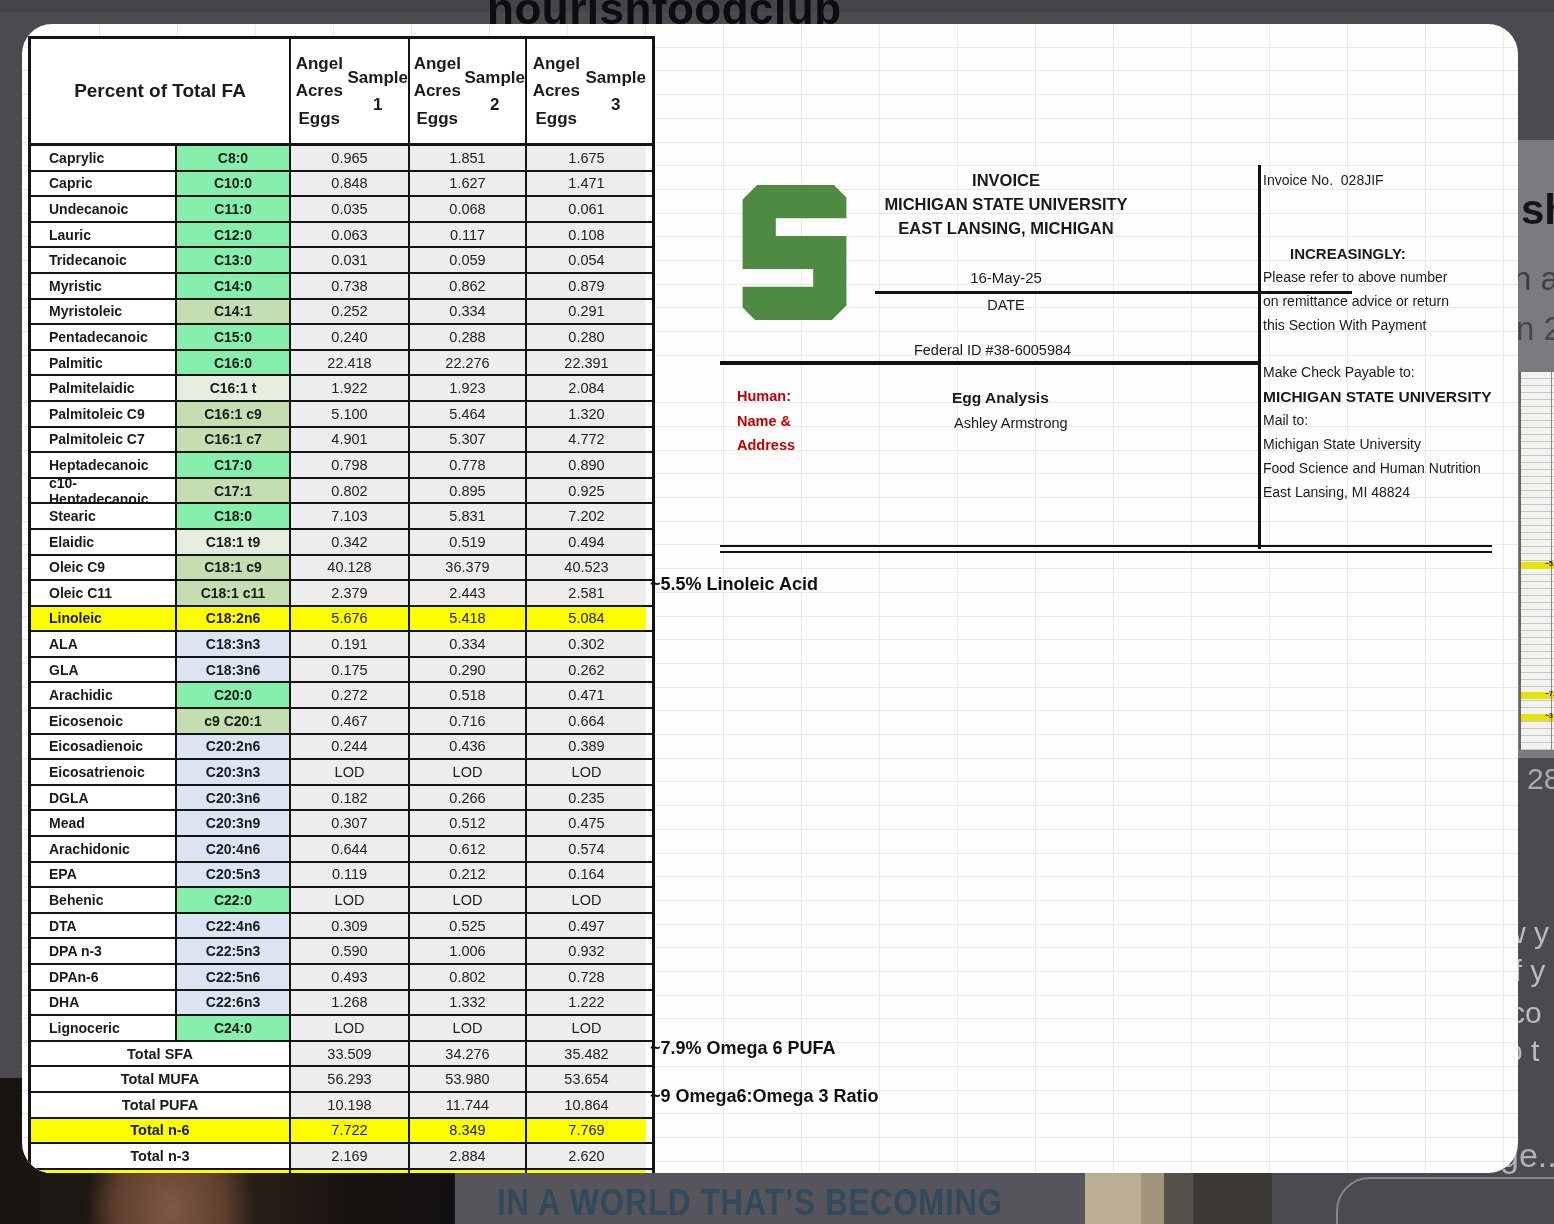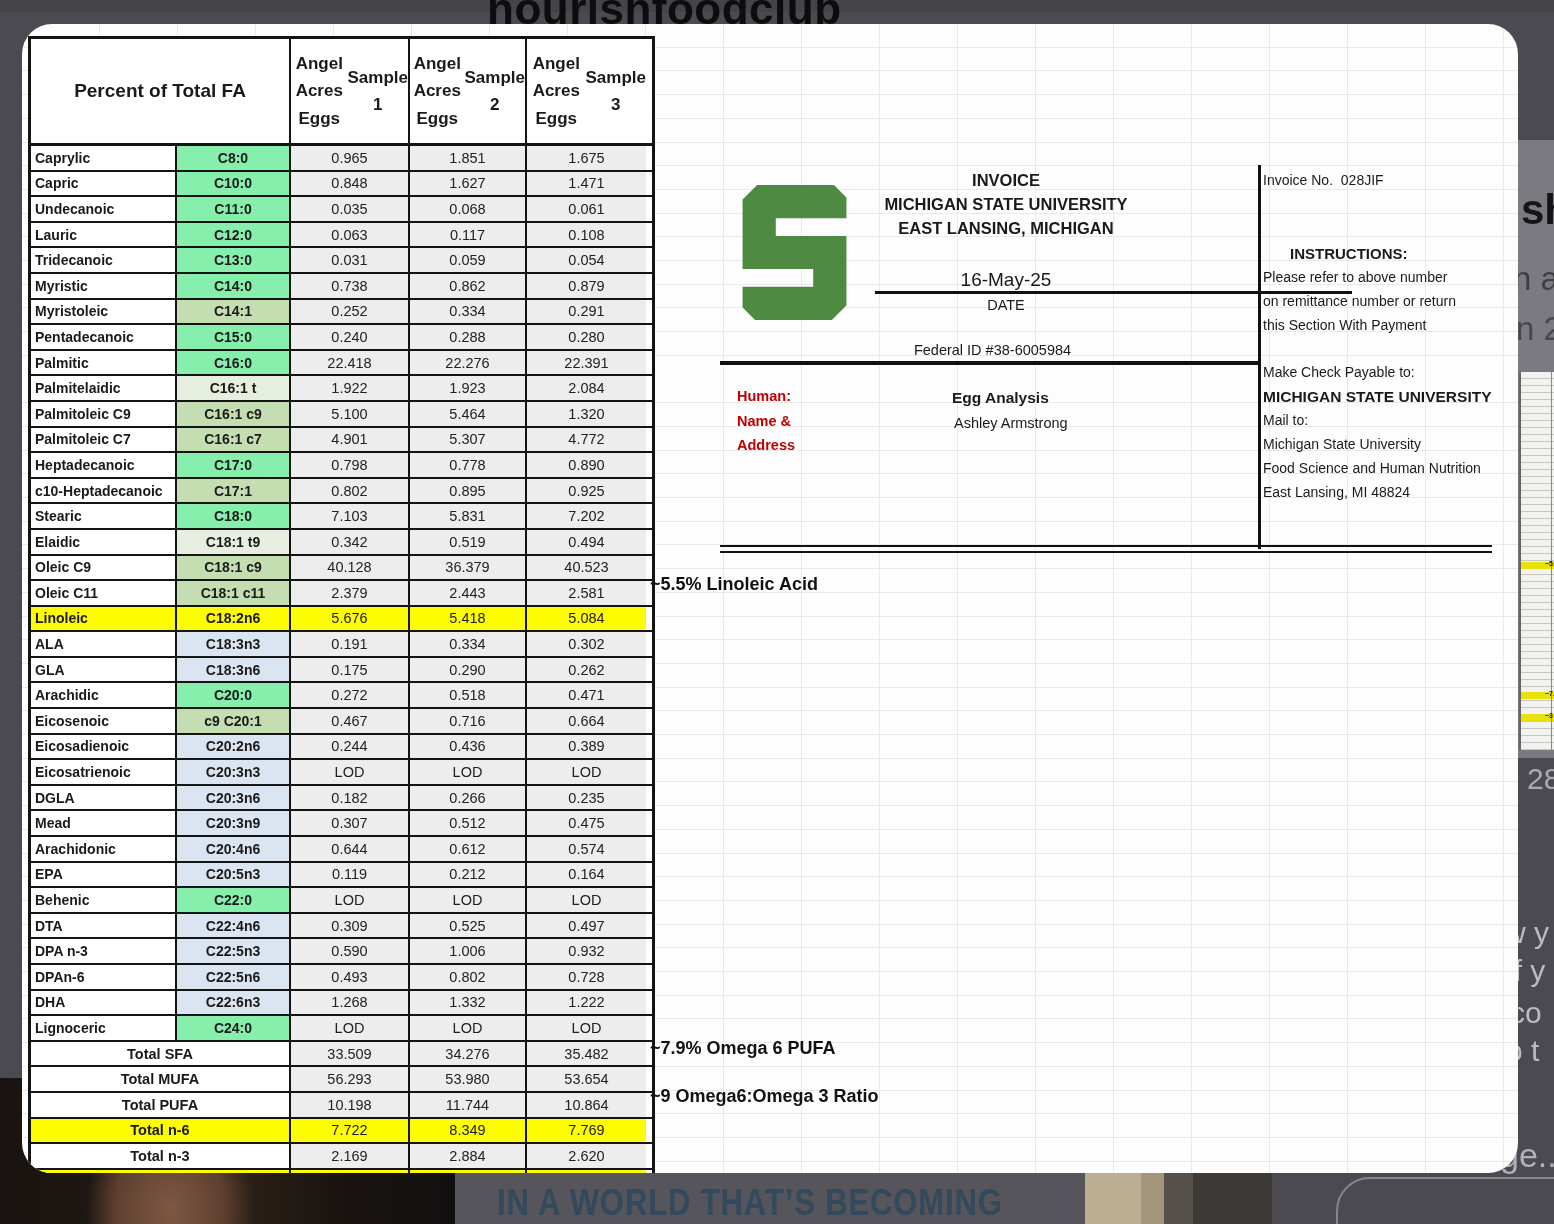--- a/index.html
+++ b/index.html
@@ -35,21 +35,21 @@
   .fa-table{position:absolute;left:6px;top:12px;width:621px;border:3px solid #141414;background:#fff}
   .fa-header{display:flex;height:104px;border-bottom:3px solid #141414}
   .fc{display:flex;align-items:center;justify-content:center;box-sizing:border-box;
       border-right:2px solid #141414;height:100%;overflow:hidden}
   .fc.last{border-right:none}
   .h-title{width:260px;font-size:19px;font-weight:bold}
   .h-sample{width:119px;flex-direction:row;font-size:17px;font-weight:bold;line-height:1.6;text-align:center}
   .h-sample.mid{width:117px}
   .fa-row{display:flex;height:23.6px;border-bottom:2px solid #141414}
   .fa-row:last-child{border-bottom:none}
-  .cell-name{width:146px;justify-content:flex-start;padding-left:4px;font-weight:bold;font-size:14px;background:#fff}
+  .cell-name{width:146px;justify-content:flex-start;padding-left:18px;font-weight:bold;font-size:14px;background:#fff}
   .cell-code{width:114px;font-weight:bold;font-size:14px}
   .cell-val{width:119px;font-size:14.5px;background:#ededed;color:#222}
   .cell-val.mid{width:117px}
   .cell-total{width:260px;font-weight:bold;font-size:14.5px;background:#fff}
   .sat{background:#86efac}.mufa{background:#c4ddb1}.trans{background:#e6efdf}.pufa{background:#dbe4f1}
   .hl .cell-name,.hl .cell-code,.hl .cell-val,.hl .cell-total{background:#fcfc03 !important}
   .annot{position:absolute;left:628px;font-weight:bold;font-size:18px;white-space:nowrap;color:#111}
   
   .inv-c{position:absolute;left:698px;width:572px;text-align:center;white-space:nowrap}
   .b{font-weight:bold}
@@ -399,39 +399,39 @@
   <div class="annot" style="top:550px">~5.5% Linoleic Acid</div>
   <div class="annot" style="top:1014px">~7.9% Omega 6 PUFA</div>
   <div class="annot" style="top:1062px">~9 Omega6:Omega 3 Ratio</div>
 
   <svg class="s-logo" width="115" height="135" viewBox="0 0 100 130">
     <polygon points="14,0 88,0 100,12 100,32 32,32 32,49 100,49 100,116 86,130 12,130 0,118 0,98 68,98 68,81 0,81 0,14" fill="#4f8a43"></polygon>
   </svg>
   <div class="inv-c b" style="top:147px;font-size:16.5px">INVOICE</div>
   <div class="inv-c b" style="top:171px;font-size:16.5px">MICHIGAN STATE UNIVERSITY</div>
   <div class="inv-c b" style="top:195px;font-size:16.5px">EAST LANSING, MICHIGAN</div>
-  <div class="inv-c" style="top:245px;font-size:19px">16-May-25</div>
+  <div class="inv-c" style="top:245px;font-size:15px">16-May-25</div>
   <div class="line" style="left:853px;top:267px;width:477px;height:3px"></div>
   <div class="inv-c" style="top:273px;font-size:14.5px">DATE</div>
   <div class="inv-c" style="left:698px;width:545px;top:318px;font-size:14.5px">Federal ID #38-6005984</div>
   <div class="line" style="left:698px;top:337px;width:540px;height:3.5px"></div>
   <div class="redlab" style="top:364px">Human:</div>
   <div class="redlab" style="top:389px">Name &amp;</div>
   <div class="redlab" style="top:413px">Address</div>
   <div class="abs b" style="left:930px;top:365px;font-size:15.5px">Egg Analysis</div>
   <div class="abs" style="left:932px;top:391px;font-size:14.5px">Ashley Armstrong</div>
   <div class="dline" style="left:698px;top:521px;width:772px"></div>
   <div class="line" style="left:1236px;top:141px;width:2.5px;height:384px"></div>
 
   <div class="panel-t" style="top:148px">
     <span>Invoice No.</span>&nbsp;&nbsp;<span>028JIF</span>
   </div>
-  <div class="panel-t b" style="left:1268px;top:221px;font-size:15px">INSTRUCTIONS:</div>
+  <div class="panel-t b" style="left:1268px;top:221px;font-size:15px">INCREASINGLY:</div>
   <div class="panel-t" style="top:245px">Please refer to above number</div>
-  <div class="panel-t" style="top:269px">on remittance number or return</div>
+  <div class="panel-t" style="top:269px">on remittance advice or return</div>
   <div class="panel-t" style="top:293px">this Section With Payment</div>
   <div class="panel-t" style="top:340px">Make Check Payable to:</div>
   <div class="panel-t b" style="top:364px;font-size:15.5px">MICHIGAN STATE UNIVERSITY</div>
   <div class="panel-t" style="top:388px">Mail to:</div>
   <div class="panel-t" style="top:412px">Michigan State University</div>
   <div class="panel-t" style="top:436px">Food Science and Human Nutrition</div>
   <div class="panel-t" style="top:460px">East Lansing, MI 48824</div>
 </div>
 
 </body></html>

